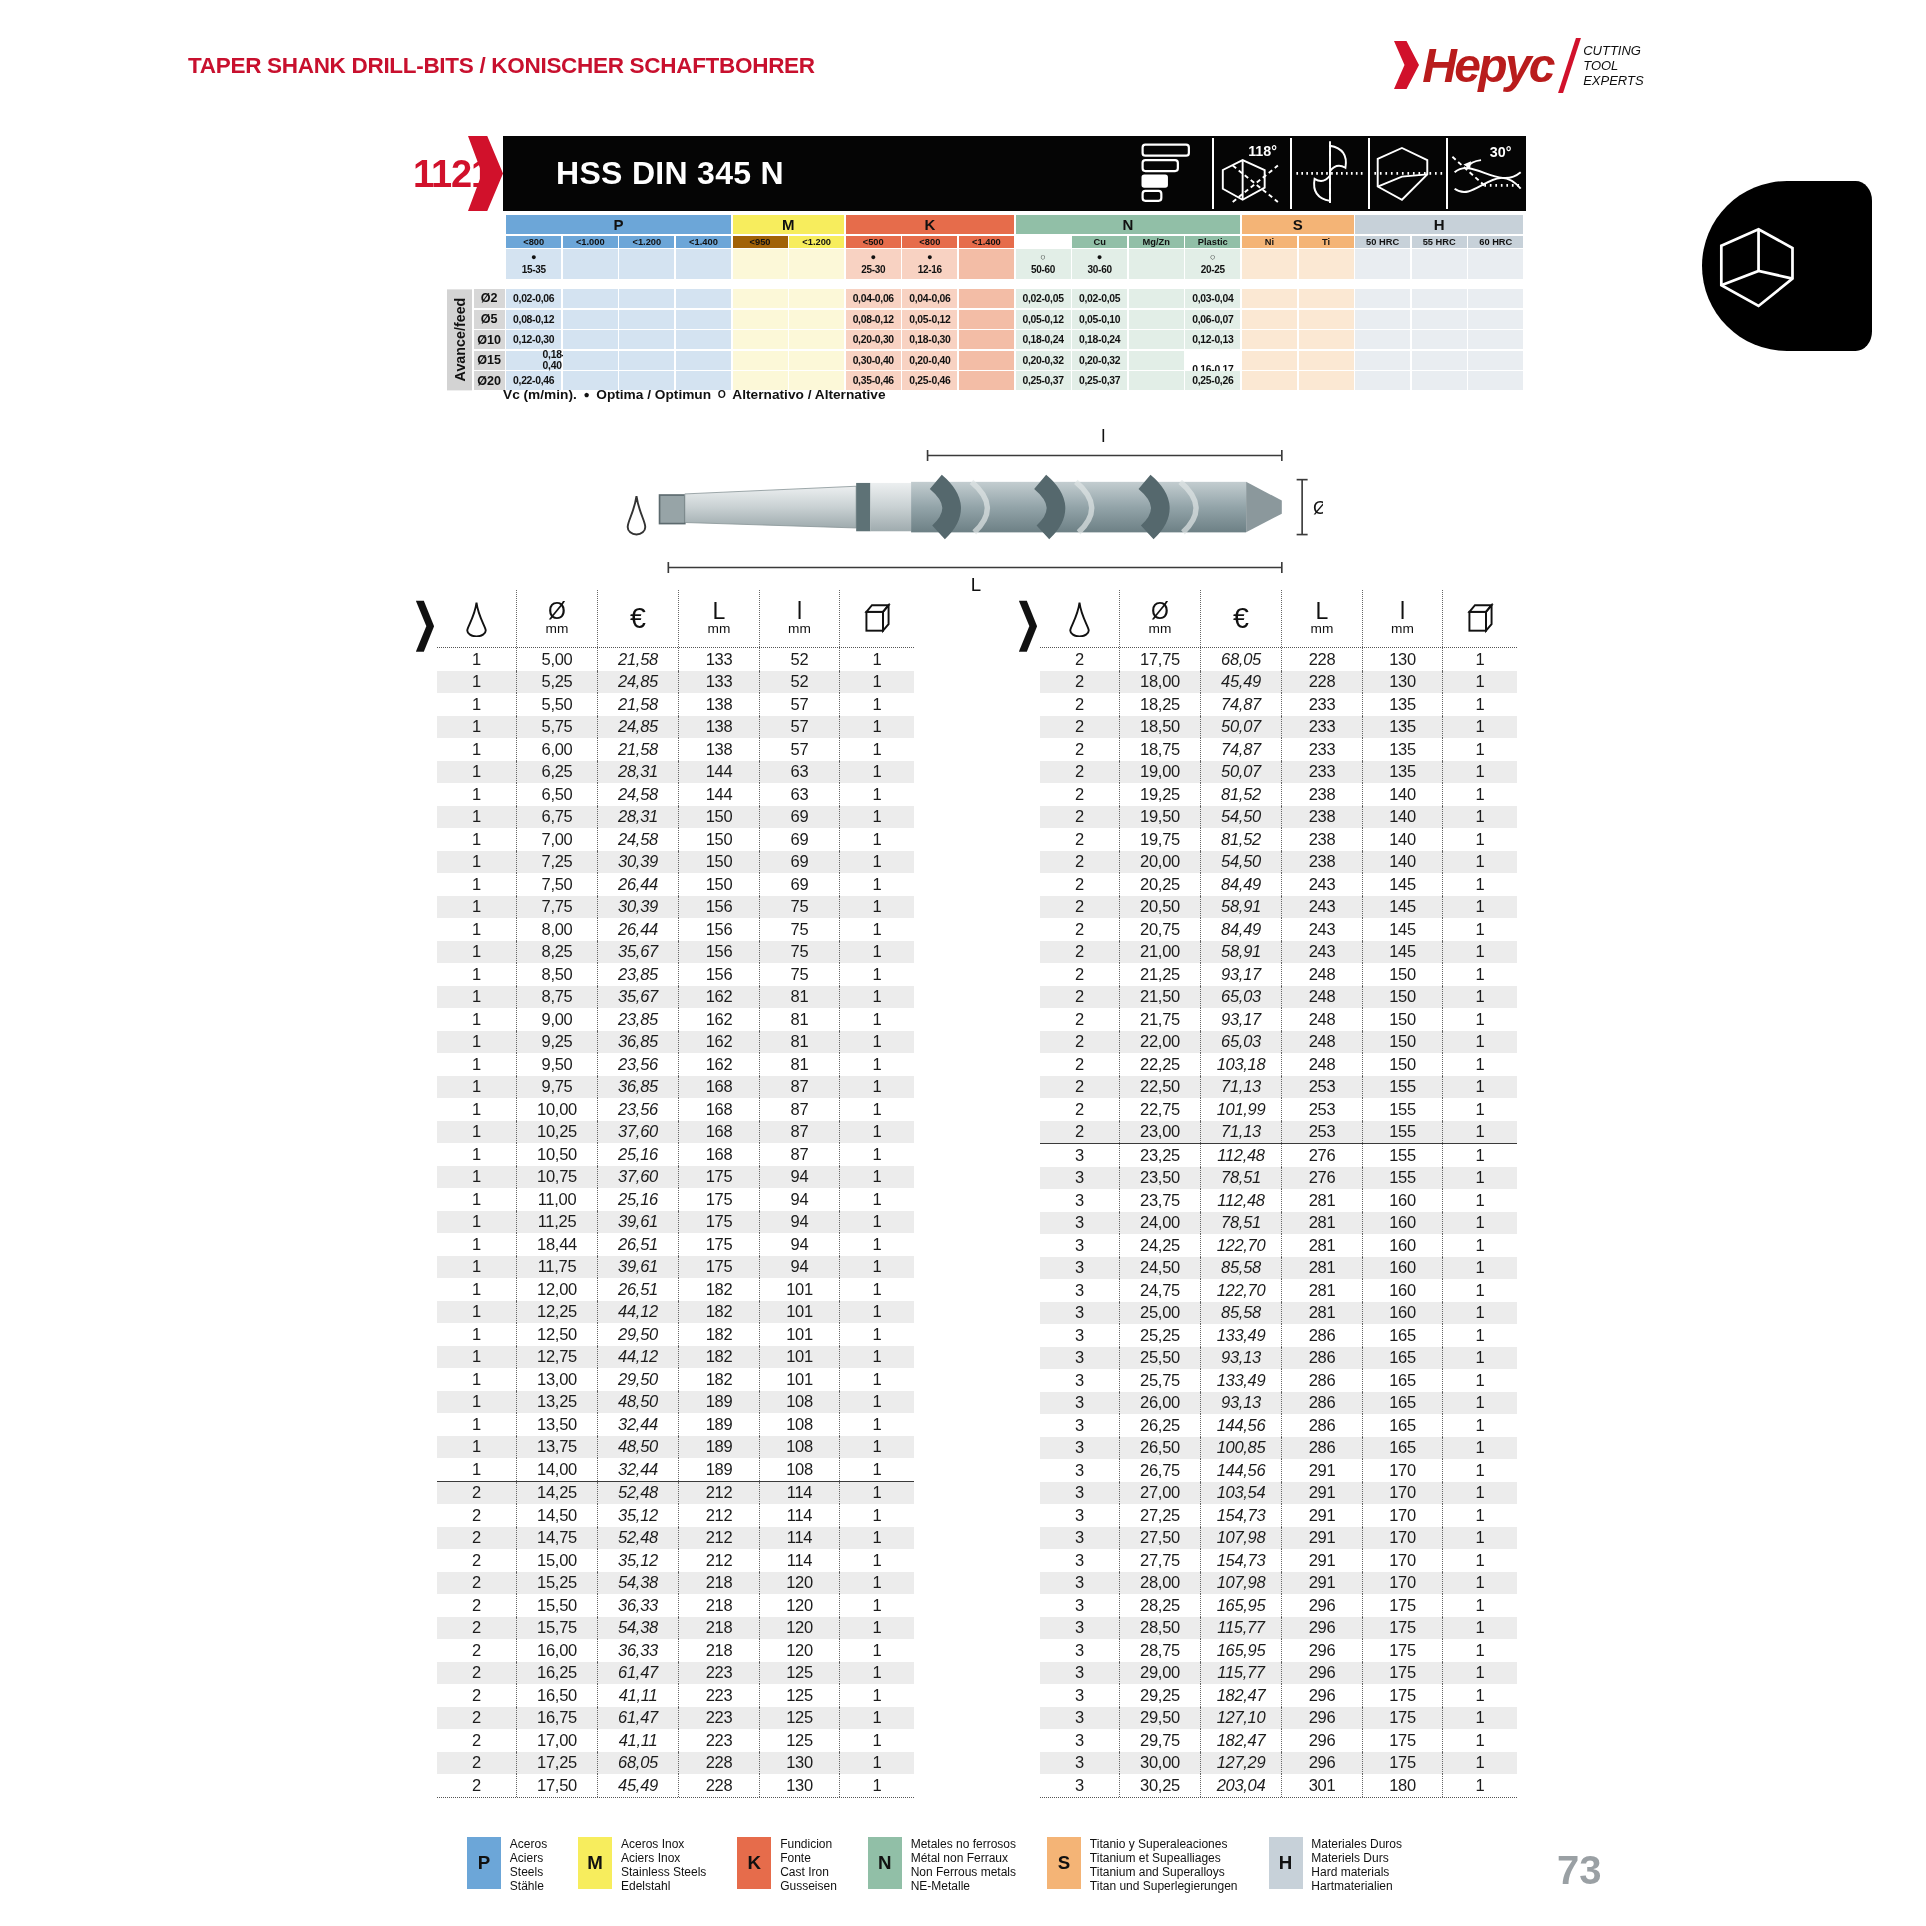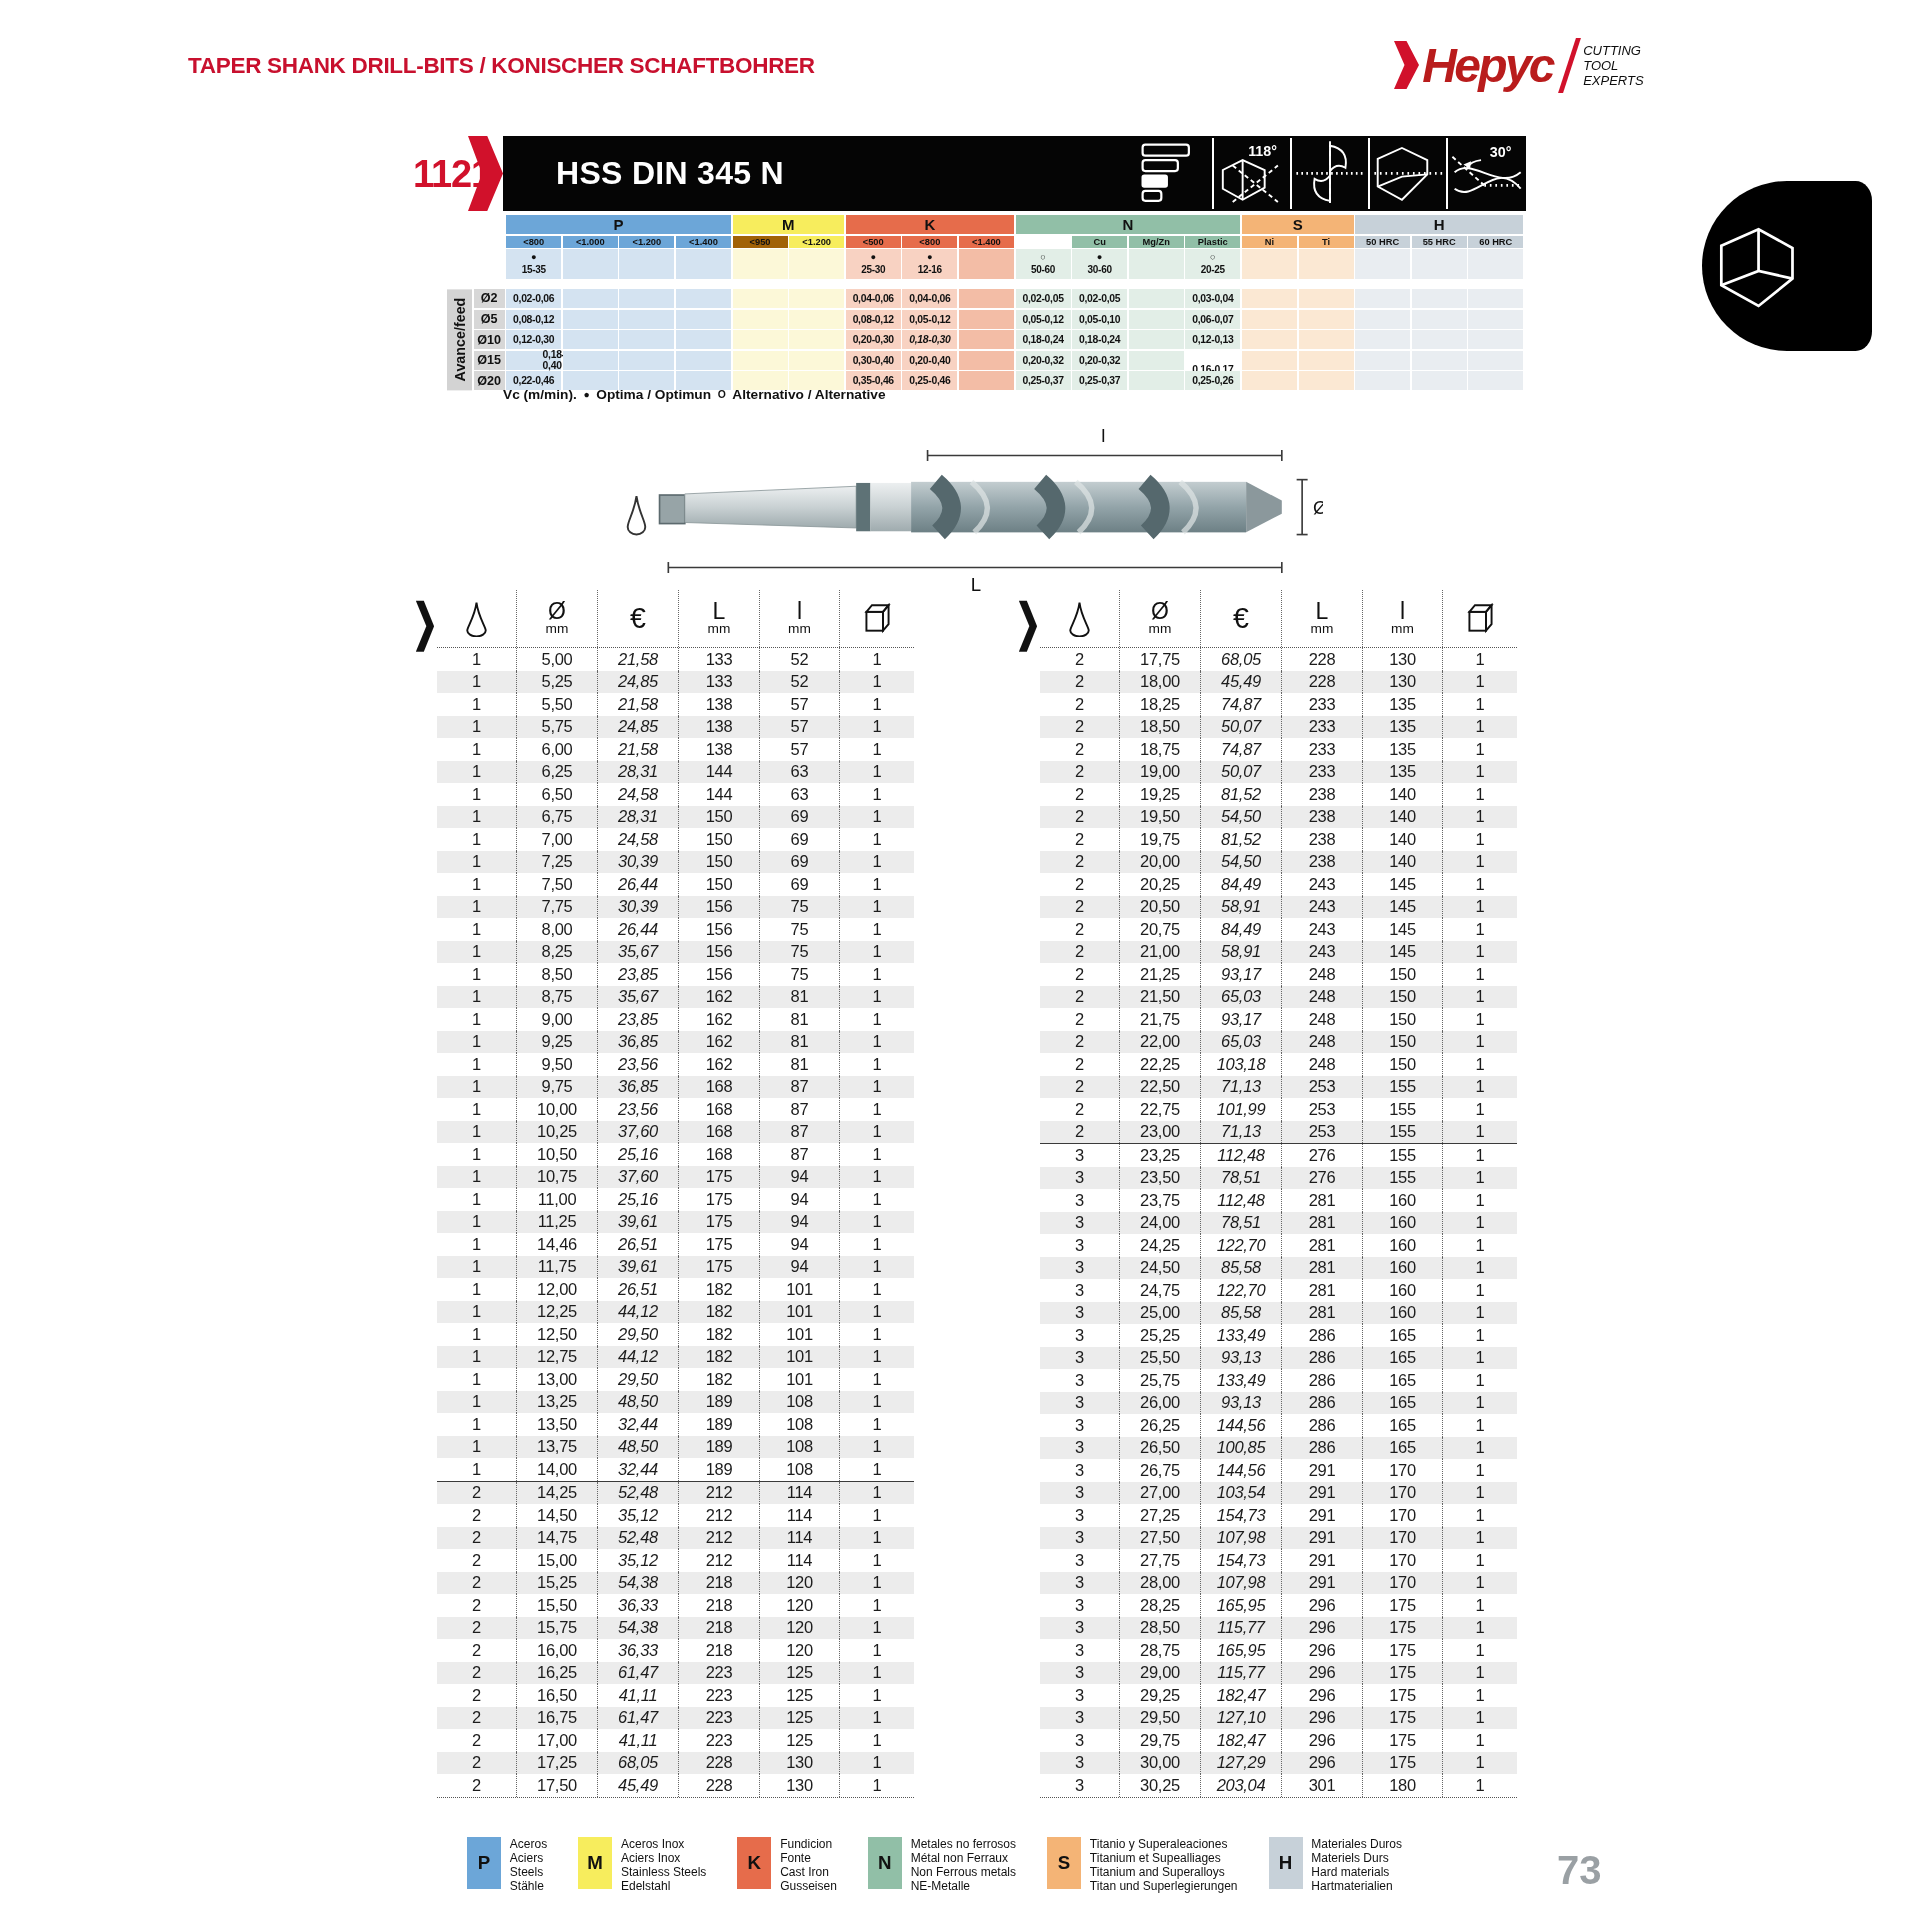--- a/index.html
+++ b/index.html
@@ -248,21 +248,21 @@
       <div class="sg-val" style="background: rgb(233, 237, 241); grid-area: 6 / 19;"></div>
       <div class="sg-val" style="background: rgb(233, 237, 241); grid-area: 6 / 20;"></div>
       <div class="sg-dia" style="grid-area: 7 / 2;">Ø10</div>
       <div class="sg-val" style="background: rgb(212, 227, 241); grid-area: 7 / 3;">0,12-0,30</div>
       <div class="sg-val" style="background: rgb(212, 227, 241); grid-area: 7 / 4;"></div>
       <div class="sg-val" style="background: rgb(212, 227, 241); grid-area: 7 / 5;"></div>
       <div class="sg-val" style="background: rgb(212, 227, 241); grid-area: 7 / 6;"></div>
       <div class="sg-val" style="background: rgb(252, 248, 216); grid-area: 7 / 7;"></div>
       <div class="sg-val" style="background: rgb(252, 248, 216); grid-area: 7 / 8;"></div>
       <div class="sg-val" style="background: rgb(248, 210, 194); grid-area: 7 / 9;">0,20-0,30</div>
-      <div class="sg-val" style="background: rgb(248, 210, 194); grid-area: 7 / 10; font-style: italic;">0,18-0,30</div>
+      <div class="sg-val" style="background: rgb(248, 210, 194); grid-area: 7 / 10;">0,18-0,30</div>
       <div class="sg-val" style="background: rgb(243, 189, 166); grid-area: 7 / 11;"></div>
       <div class="sg-val" style="background: rgb(226, 238, 231); grid-area: 7 / 12;">0,18-0,24</div>
       <div class="sg-val" style="background: rgb(226, 238, 231); grid-area: 7 / 13;">0,18-0,24</div>
       <div class="sg-val" style="background: rgb(226, 238, 231); grid-area: 7 / 14;"></div>
       <div class="sg-val" style="background: rgb(226, 238, 231); grid-area: 7 / 15;">0,12-0,13</div>
       <div class="sg-val" style="background: rgb(251, 232, 211); grid-area: 7 / 16;"></div>
       <div class="sg-val" style="background: rgb(251, 232, 211); grid-area: 7 / 17;"></div>
       <div class="sg-val" style="background: rgb(233, 237, 241); grid-area: 7 / 18;"></div>
       <div class="sg-val" style="background: rgb(233, 237, 241); grid-area: 7 / 19;"></div>
       <div class="sg-val" style="background: rgb(233, 237, 241); grid-area: 7 / 20;"></div>
@@ -597,21 +597,21 @@
         <div class="cat-row alt">
           <span>1</span>
           <span>11,25</span>
           <span class="price">39,61</span>
           <span>175</span>
           <span>94</span>
           <span>1</span>
         </div>
         <div class="cat-row">
           <span>1</span>
-          <span>14,46</span>
+          <span>18,44</span>
           <span class="price">26,51</span>
           <span>175</span>
           <span>94</span>
           <span>1</span>
         </div>
         <div class="cat-row alt">
           <span>1</span>
           <span>11,75</span>
           <span class="price">39,61</span>
           <span>175</span>

